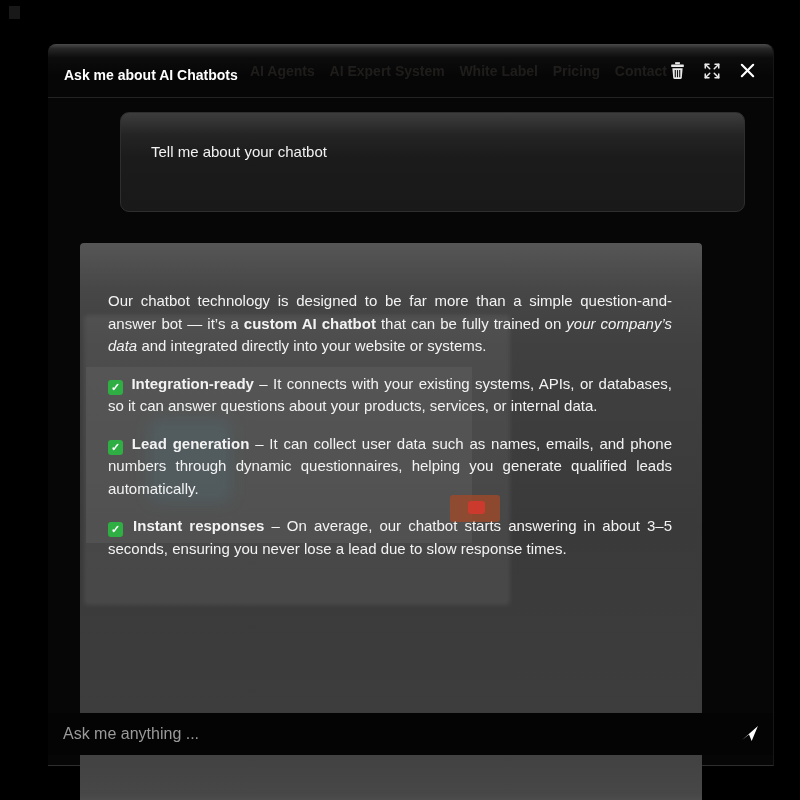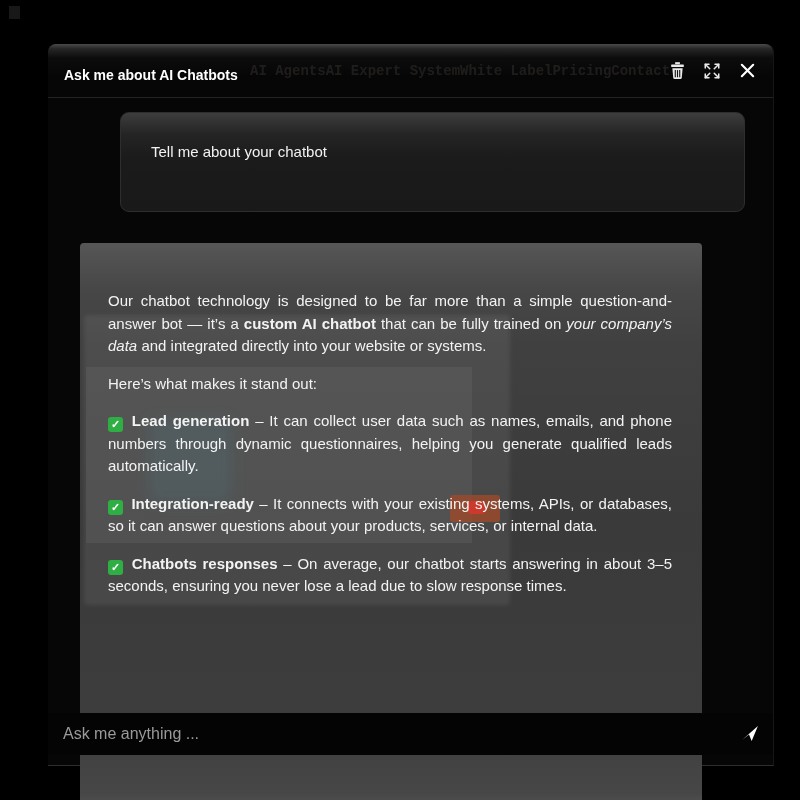--- a/index.html
+++ b/index.html
@@ -13,21 +13,21 @@
           border-right:1px solid #161616;border-bottom:1px solid #2e2e2e;box-sizing:border-box;}
 
   
   .header{position:relative;height:53px;border-radius:8px 8px 0 0;
           background:linear-gradient(180deg,#4a4a4a 0%,#262626 9%,#0c0c0c 26%,#060606 60%);
           border-bottom:1px solid #232323;}
   .header-title{position:absolute;left:16px;top:4px;height:53px;display:flex;align-items:center;
           color:#fff;font-size:14px;font-weight:bold;z-index:3;}
   .nav-ghost{position:absolute;left:202px;right:106px;top:0;height:53px;display:flex;
           align-items:center;justify-content:space-between;z-index:1;}
-  .nav-ghost span{color:rgba(195,180,165,0.13);font-size:14px;font-weight:bold;white-space:nowrap;font-family:Liberation Mono, monospace;}
+  .nav-ghost span{color:rgba(195,180,165,0.13);font-size:14px;font-weight:bold;white-space:nowrap;}
   .header-actions{position:absolute;right:14px;top:0;height:53px;display:flex;align-items:center;
           gap:11px;z-index:3;}
   .icon-btn{width:24px;height:24px;display:flex;align-items:center;justify-content:center;
           background:none;border:none;padding:0;cursor:pointer;}
   .icon-btn svg{display:block;}
 
   
   .user-message{position:absolute;left:72px;top:68px;width:625px;height:100px;box-sizing:border-box;
           background:linear-gradient(180deg,#3d3d3d 0%,#242424 22%,#1b1b1b 45%,#191919 100%);
           border:1px solid #2e2e2e;border-radius:9px;
@@ -133,37 +133,36 @@
       <div class="ghost ghost-footband"></div>
 
       <div class="bot-content">
         <p>
           <span>Our chatbot technology is designed to be far more than a simple question-and-answer bot — it’s a</span>
           <strong>custom AI chatbot</strong>
           <span>that can be fully trained on</span>
           <em>your company’s data</em>
           <span>and integrated directly into your website or systems.</span>
         </p>
-        <p class="subheading">Here’s what makes it stand out:</p>
 
+        <p>
+          <span class="check">✓</span>
+          <strong>Integration-ready</strong>
+          <span>–</span>
+          <span>It connects with your existing systems, APIs, or databases, so it can answer questions about your products, services, or internal data.</span>
+        </p>
         <p>
           <span class="check">✓</span>
           <strong>Lead generation</strong>
           <span>–</span>
           <span>It can collect user data such as names, emails, and phone numbers through dynamic questionnaires, helping you generate qualified leads automatically.</span>
         </p>
         <p>
           <span class="check">✓</span>
-          <strong>Integration-ready</strong>
-          <span>–</span>
-          <span>It connects with your existing systems, APIs, or databases, so it can answer questions about your products, services, or internal data.</span>
-        </p>
-        <p>
-          <span class="check">✓</span>
-          <strong>Chatbots responses</strong>
+          <strong>Instant responses</strong>
           <span>–</span>
           <span>On average, our chatbot starts answering in about 3–5 seconds, ensuring you never lose a lead due to slow response times.</span>
         </p>
       </div>
     </div>
 
     <div class="input-bar">
       <input class="chat-input" type="text" placeholder="Ask me anything ..." style="">
       <button class="send-btn">
         <span>

